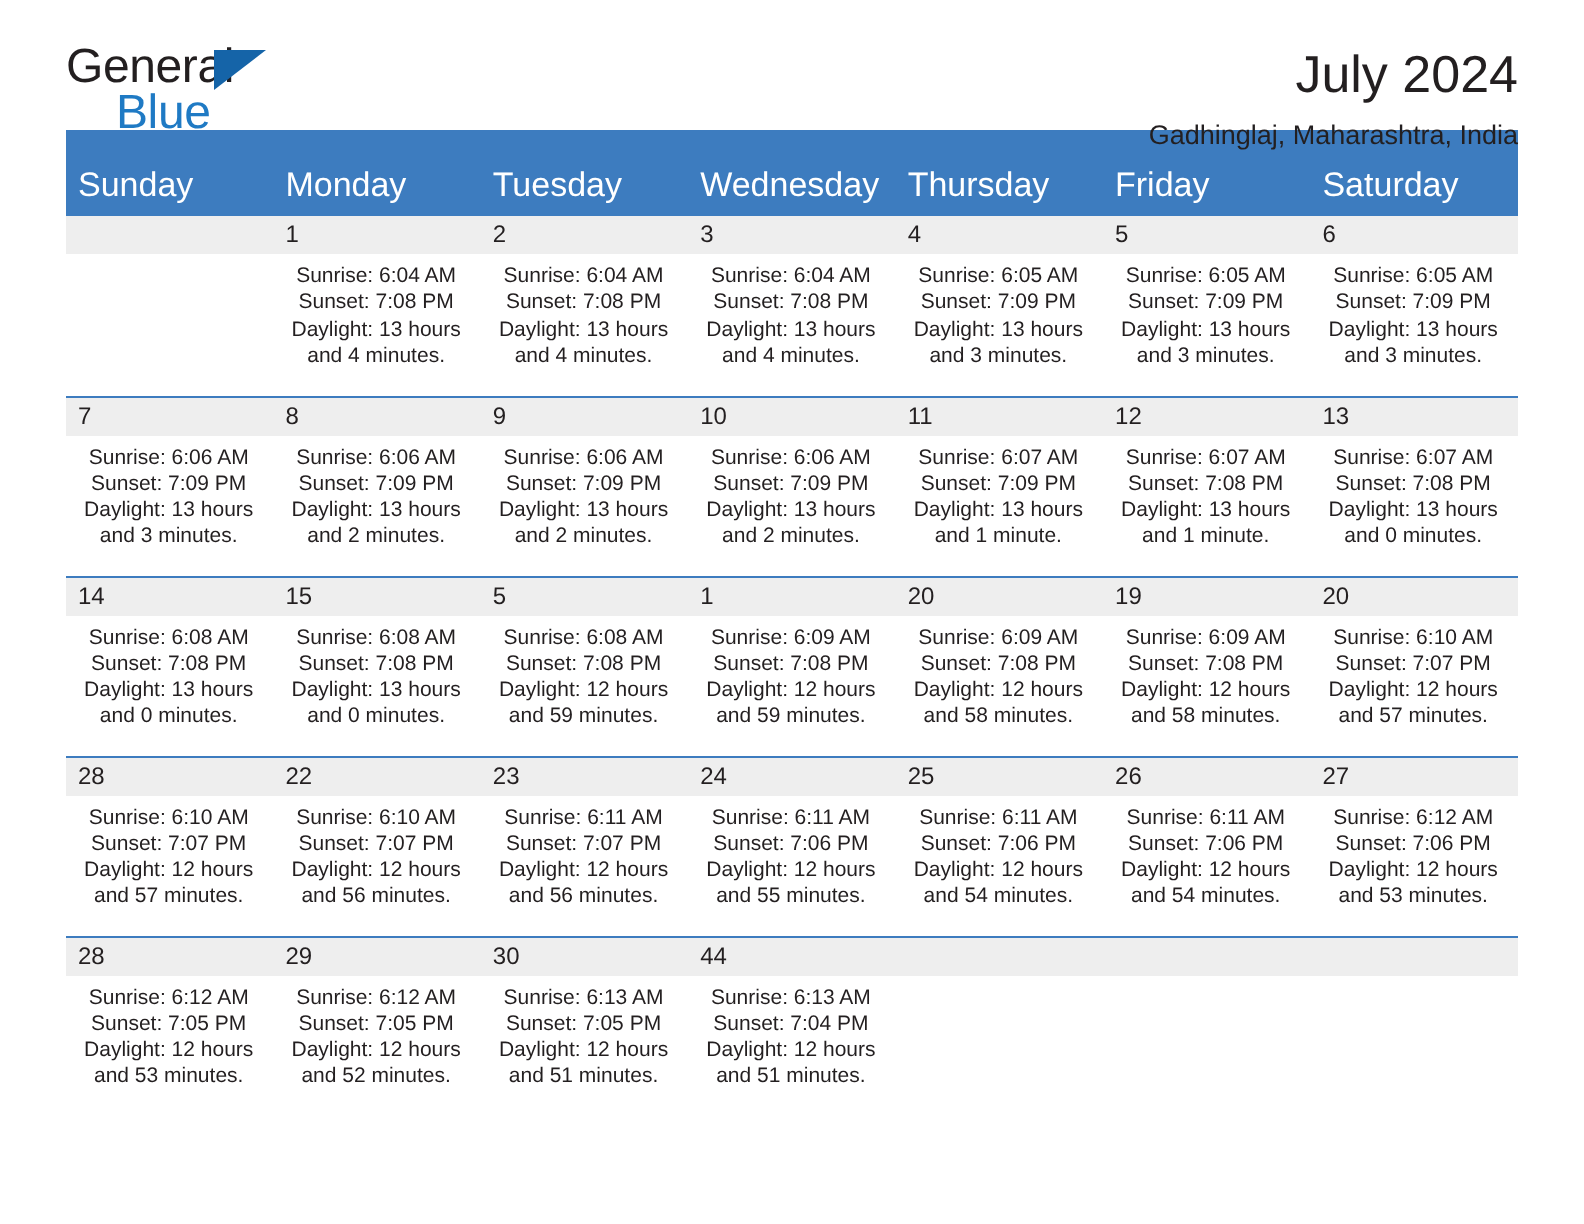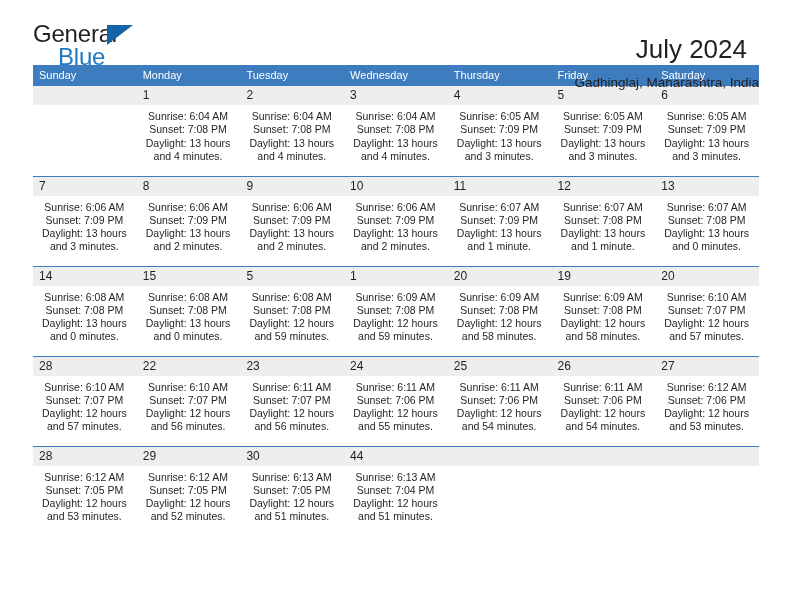--- a/index.html
+++ b/index.html
@@ -65,41 +65,41 @@
   }
   .title-block {
     text-align: right;
     padding-top: 2px;
   }
   .cal-title {
     font-size: 26px;
     color: #231f20;
     line-height: 1.05;
     font-weight: normal;
-    margin: 12px;
+    margin: 0;
   }
   .cal-subtitle {
     font-size: 13.5px;
     color: #231f20;
     margin-top: 9px;
   }
 
   
   .calendar {
     width: 726px;
     border-collapse: collapse;
     table-layout: fixed;
   }
   .calendar th {
     background: #3d7cbf;
     color: #ffffff;
-    font-size: 11px;
+    font-size: 17px;
     font-weight: normal;
     text-align: left;
-    padding: 4px 0 5px 6px;
+    padding: 18px 0 5px 6px;
     height: 19px;
     box-sizing: border-box;
   }
   .week-row > td {
     vertical-align: top;
     padding: 0;
     border-top: 1.5px solid #3d7cbf;
   }
   .week-row:first-of-type > td {
     border-top: none;

